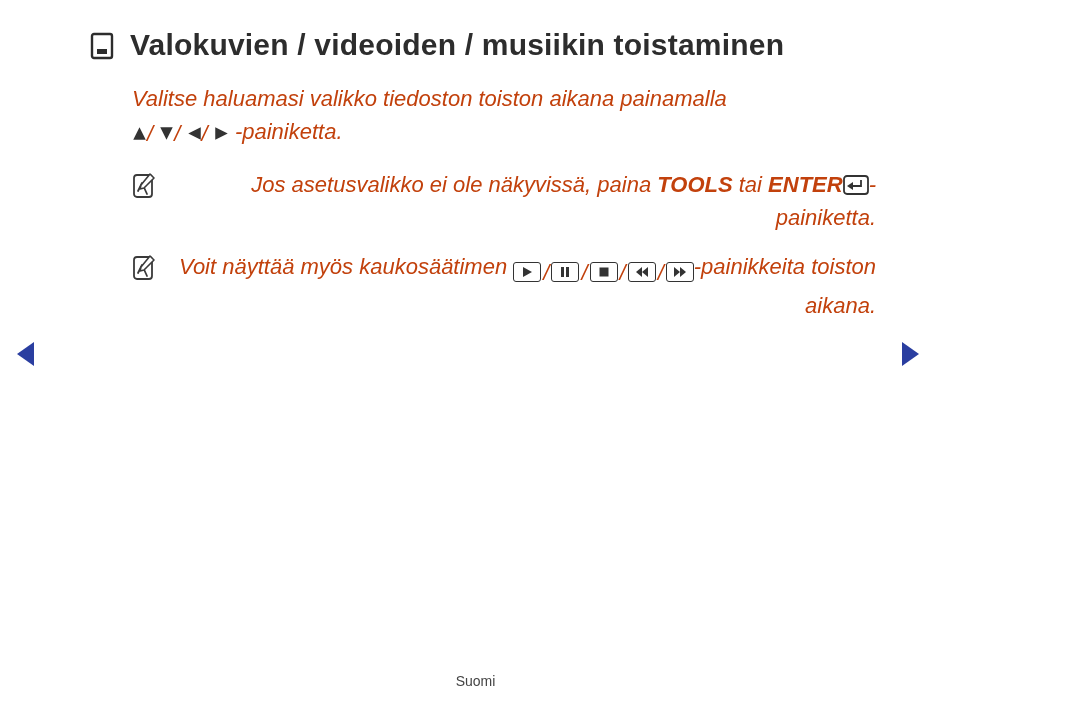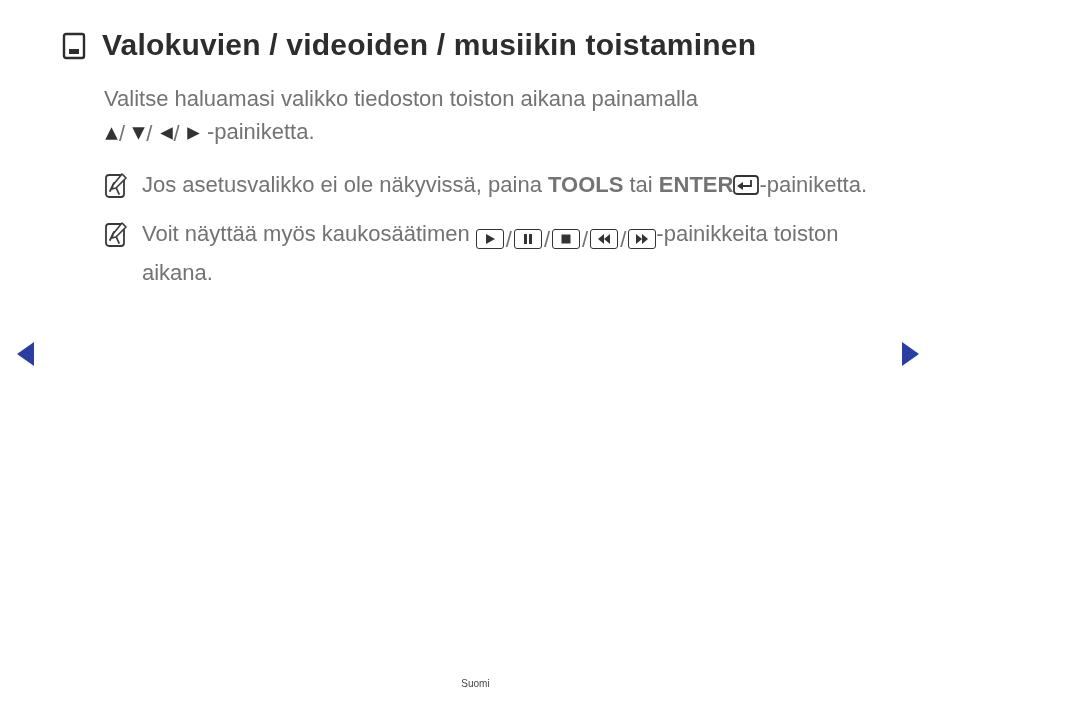--- a/index.html
+++ b/index.html
@@ -1,21 +1,21 @@
 <!DOCTYPE html>
 <html><head>
 <meta charset="utf-8">
 <style>
   * { box-sizing: border-box; margin: 0; padding: 0; }
   html, body { width: 1080px; height: 705px; background: #fff; font-family: Arial, Helvetica, sans-serif; color: #3a3a3a; overflow: hidden; }
   .page {
     position: relative;
     width: 936px;
     height: 705px;
-    padding: 28px 60px 0 60px;
+    padding: 28px 60px 0 88px;
   }
   .heading-row {
     display: flex;
     align-items: flex-start;
     gap: 14px;
     margin-bottom: 20px;
   }
   .doc-icon {
     width: 28px;
     height: 28px;
@@ -25,37 +25,38 @@
   h1 {
     font-size: 30px;
     font-weight: 700;
     color: #2d2d2d;
     letter-spacing: 0.2px;
   }
   .body {
     margin-left: 44px;
     font-size: 22px;
     line-height: 1.5;
-    color: #737373;
+    color: #c2410c;
+    font-style: italic;
   }
   .intro { margin-bottom: 18px; }
   .tri-set { white-space: nowrap; vertical-align: -2px; }
   .note-row {
     display: flex;
     align-items: flex-start;
     gap: 14px;
     margin-bottom: 16px;
   }
   .note-icon {
     flex: 0 0 auto;
     width: 24px;
     height: 28px;
     margin-top: 4px;
   }
-  .note-text { flex: 1 1 auto; }
+  .note-text { flex: 1 1 auto; text-align: right; }
   .bold { font-weight: 700; }
   .enter-glyph {
     display: inline-block;
     width: 26px; height: 20px;
     vertical-align: -3px;
   }
   .rc-buttons { white-space: nowrap; vertical-align: -4px; display: inline-flex; align-items: center; gap: 2px; }
   .rc-btn {
     display: inline-flex;
     width: 28px; height: 20px;
@@ -70,21 +71,21 @@
     position: absolute;
     top: 340px;
   }
   .nav-left { left: 14px; }
   .nav-right { right: 14px; }
   .footer {
     position: absolute;
     bottom: 16px;
     left: 15px; right: 0;
     text-align: center;
-    font-size: 10px;
+    font-size: 14px;
     color: #444;
   }
 </style>
 </head>
 <body>
 
 <div class="page">
 
   <div class="heading-row">
     <svg class="doc-icon" viewBox="0 0 28 28">

